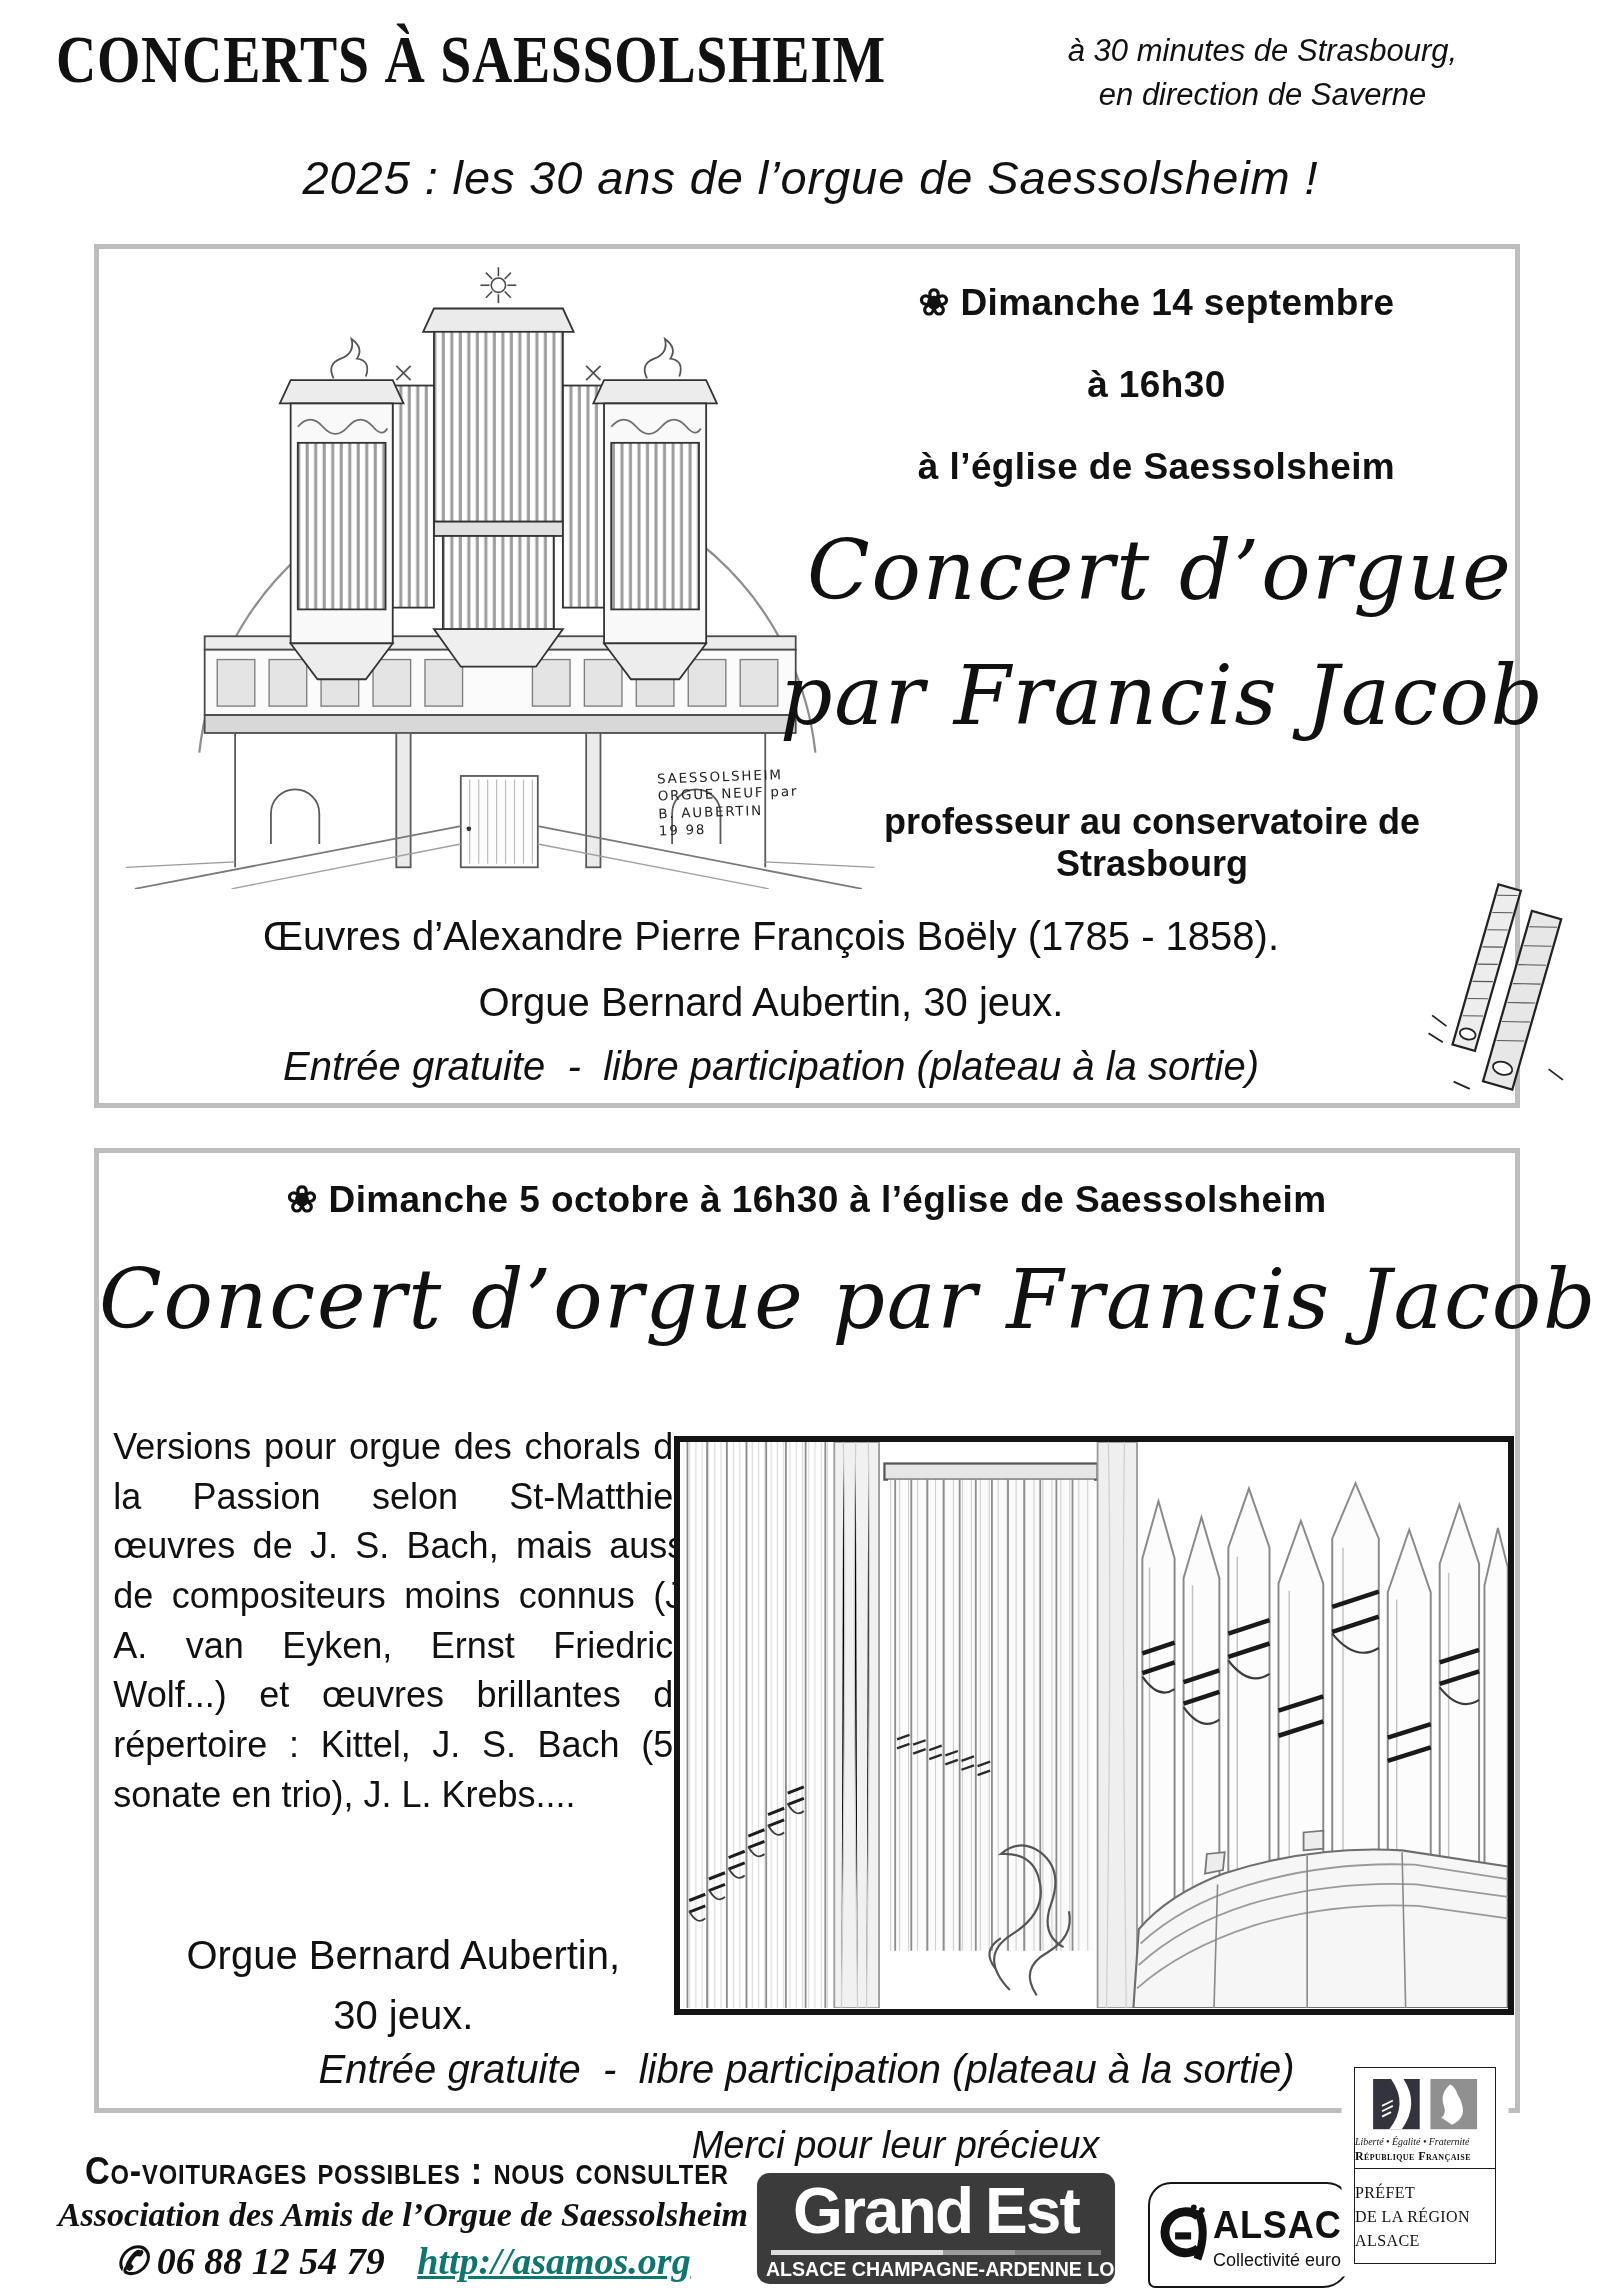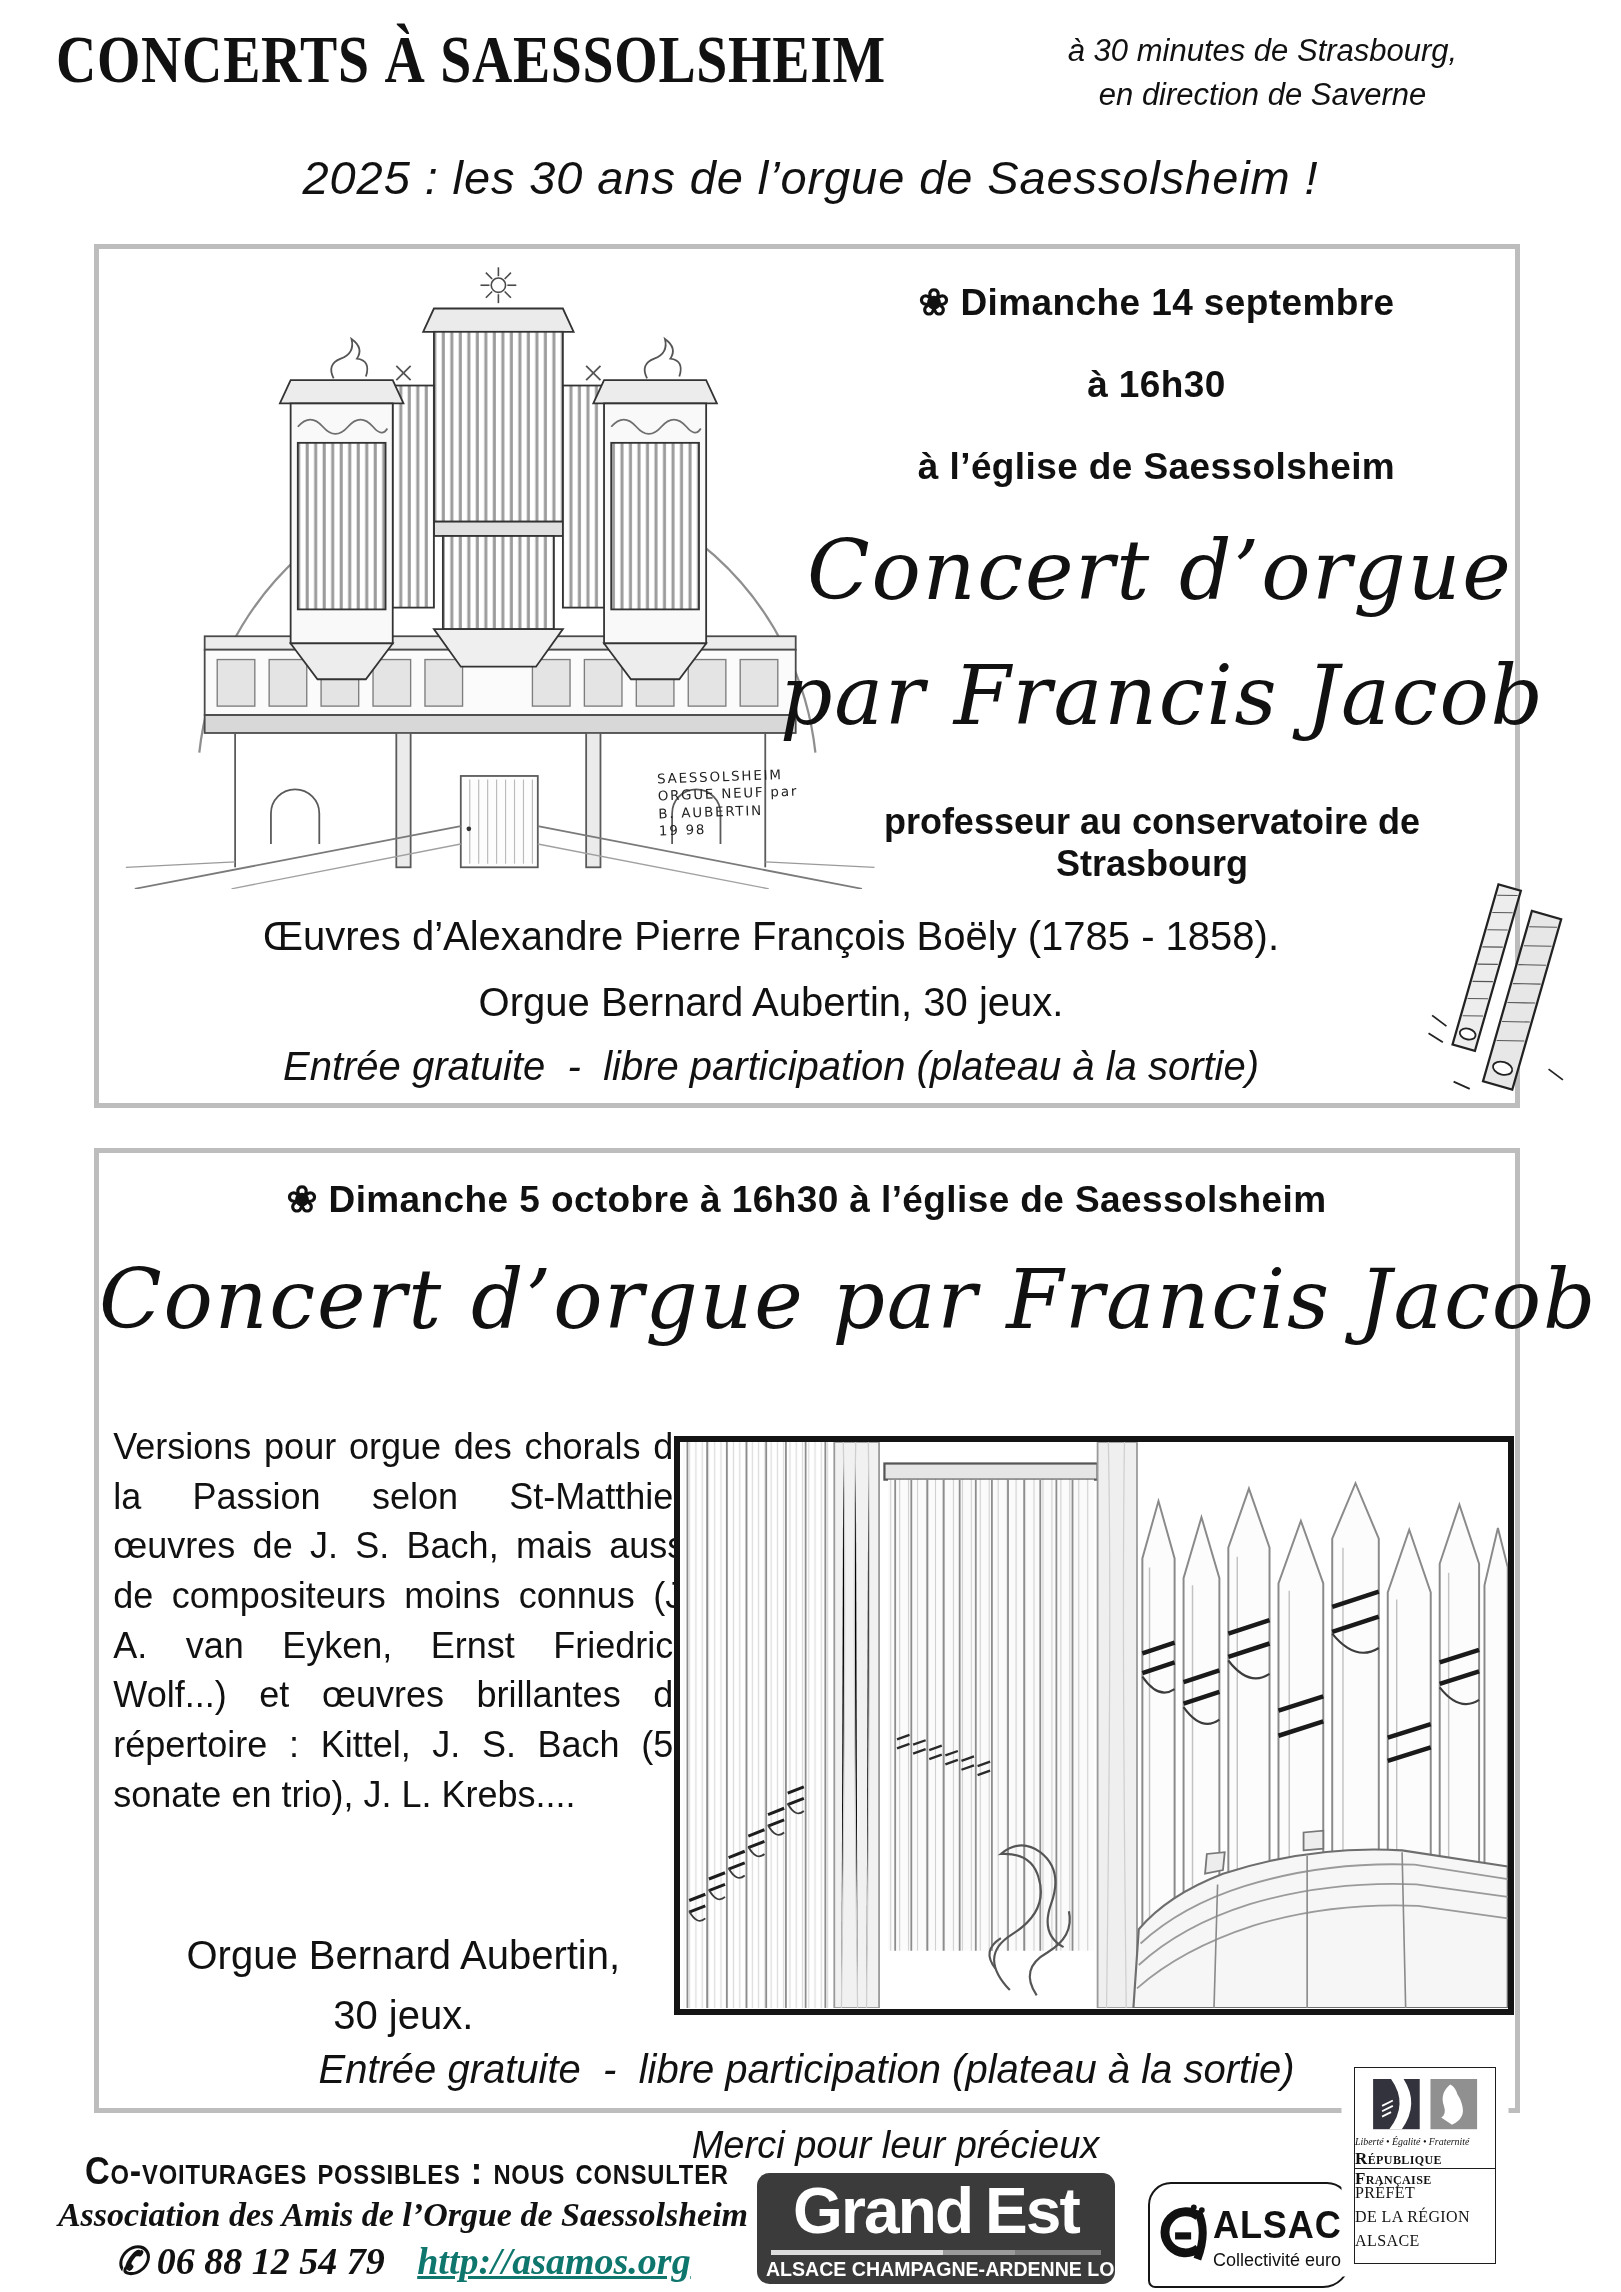--- a/index.html
+++ b/index.html
@@ -51,21 +51,21 @@
   .alsace-logo{position:absolute;left:1148px;top:2182px;width:202px;height:106px;border:2.2px solid #161616;
                border-radius:23px 23px 27px 7.2px;background:#fff;box-sizing:border-box;}
   .alsace-word{position:absolute;left:63px;top:19.7px;font-weight:bold;font-size:38px;letter-spacing:0.9px;
                transform:scaleX(.95);transform-origin:left top;}
   .alsace-sub{position:absolute;left:63px;top:66px;font-size:18px;white-space:nowrap;}
 
   .prefet-box{position:absolute;left:1354px;top:2067px;width:142px;height:197px;background:#fff;
               border:1.8px solid #1d1d1d;box-sizing:border-box;box-shadow:0 0 0 12.5px #ffffff;z-index:6;
               font-family:"Liberation Serif",serif;}
   .motto{font-size:9.9px;font-style:italic;letter-spacing:0;}
-  .republique{font-size:17px;font-weight:bold;font-variant:small-caps;letter-spacing:0.4px;}
+  .republique{font-size:12px;font-weight:bold;font-variant:small-caps;letter-spacing:0.4px;}
   .prefet-divider{position:absolute;top:100px;left:0;width:100%;border-top:1.8px solid #1d1d1d;}
   .prefet-lines{position:absolute;top:113px;left:0;width:100%;font-size:16px;line-height:1.5;letter-spacing:0.4px;}
 
   svg{display:block;}
 </style>
 </head>
 <body>
 
 <div id="poster">
 

